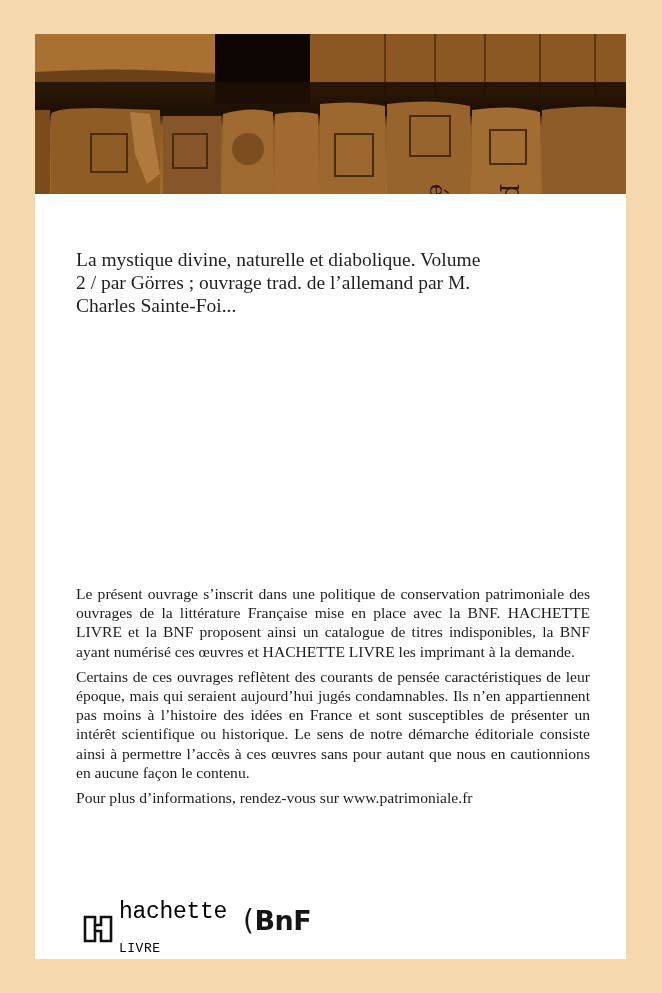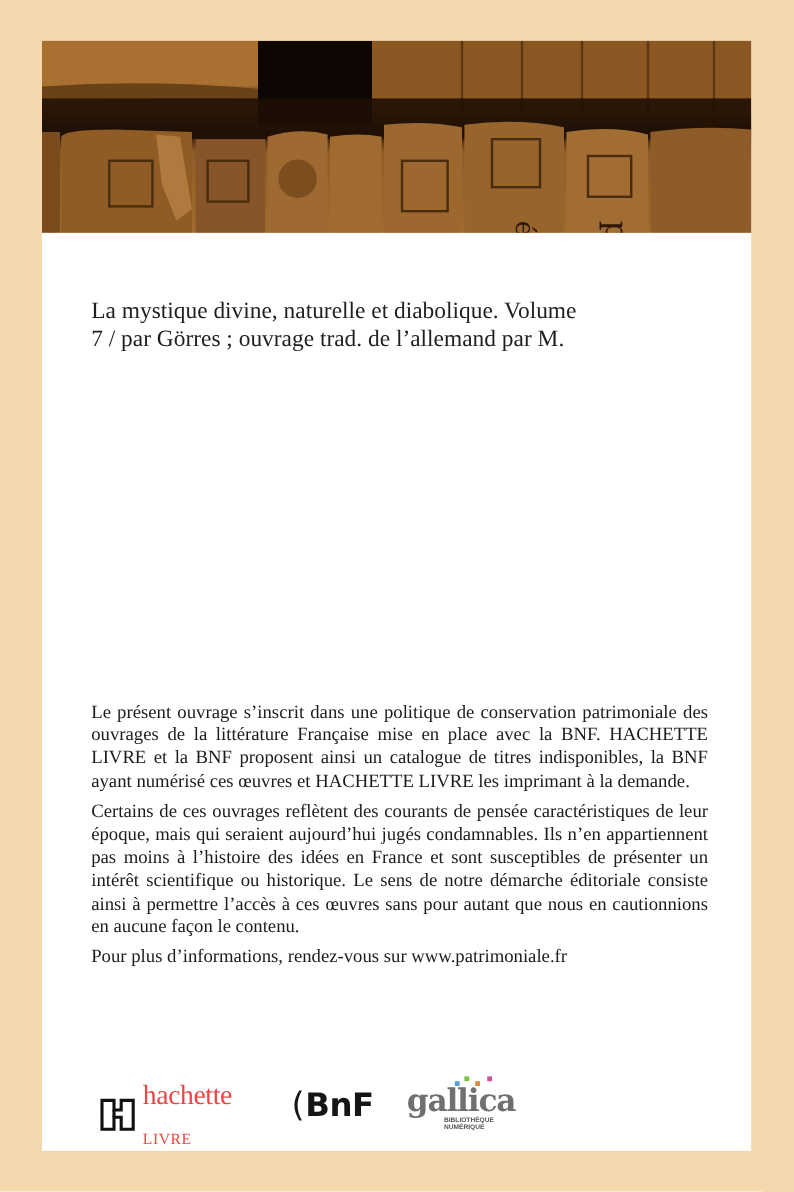--- a/index.html
+++ b/index.html
@@ -23,21 +23,21 @@
     position:absolute; left:41px; top:283px;
     font-size:19.5px; color:#1f1f1f;
   }
   .notice {
     position:absolute; left:41px; top:550px; width:514px;
     font-size:15.6px; line-height:19.2px; text-align:justify; color:#1c1c1c;
   }
   .notice p { margin:0 0 6px 0; }
   .logos { position:absolute; left:0; top:850px; width:591px; height:75px; }
   .logo-hachette { position:absolute; left:48px; top:17px; display:flex; align-items:center; }
-  .hl-text { margin-left:6px; font-family:Liberation Serif, serif; color:#ef4444; line-height:1; }
+  .hl-text { margin-left:6px; font-family:Liberation Mono, monospace; color:#000000; line-height:1; }
   .hl-name { font-size:23px; letter-spacing:-0.3px; }
   .hl-sub { font-size:13px; letter-spacing:0.5px; margin-top:18px; }
   .logo-bnf { position:absolute; left:208px; top:20px; font-family:"DejaVu Sans","Liberation Sans",sans-serif; font-weight:bold; font-size:27px; color:#151515; letter-spacing:-0.5px; }
   .logo-bnf .brace { font-weight:normal; font-size:28px; margin-right:1px; }
   .logo-gallica { position:absolute; left:304px; top:13px; width:90px; height:50px; }
   .gallica-word { position:absolute; left:0; top:6px; font-family:"DejaVu Serif","Liberation Serif",serif; font-weight:bold; font-size:26px; color:#707070; letter-spacing:-1px; }
   .gallica-sub { position:absolute; left:31px; top:34px; font-family:"Liberation Sans",sans-serif; font-size:5.5px; line-height:6px; color:#555; font-weight:bold; }
   .gsq { position:absolute; width:4px; height:4px; }
 </style>
 </head>
@@ -75,21 +75,22 @@
       <path d="M437,76 Q475,70 505,78 L505,160 L437,160 Z" fill="#a16d33"></path>
       <rect x="455" y="96" width="36" height="34" fill="none" stroke="#4a2c0e" stroke-width="2"></rect>
       <path d="M507,76 Q550,70 591,74 L591,160 L507,160 Z" fill="#8e5c28"></path>
       <text x="470" y="150" font-size="26" font-family="DejaVu Serif, serif" fill="#2a1706" transform="rotate(90 470 150)">pl</text>
       <text x="395" y="150" font-size="22" font-family="DejaVu Serif, serif" fill="#2a1706" transform="rotate(90 395 150)">é</text>
     </svg>
   </div>
 
   <div class="title">
     <div>La mystique divine, naturelle et diabolique. Volume</div>
-    <div>7 / par Görres ; ouvrage trad. de l’allemand par M.</div>
+    <div>2 / par Görres ; ouvrage trad. de l’allemand par M.</div>
+    <div>Charles Sainte-Foi...</div>
   </div>
 
 
   <div class="notice">
     <p>Le présent ouvrage s’inscrit dans une politique de conservation patrimoniale des ouvrages de la littérature Française mise en place avec la BNF. HACHETTE LIVRE et la BNF proposent ainsi un catalogue de titres indisponibles, la BNF ayant numérisé ces œuvres et HACHETTE LIVRE les imprimant à la demande.</p>
     <p>Certains de ces ouvrages reflètent des courants de pensée caractéristiques de leur époque, mais qui seraient aujourd’hui jugés condamnables. Ils n’en appartiennent pas moins à l’histoire des idées en France et sont susceptibles de présenter un intérêt scientifique ou historique. Le sens de notre démarche éditoriale consiste ainsi à permettre l’accès à ces œuvres sans pour autant que nous en cautionnions en aucune façon le contenu.</p>
     <p>Pour plus d’informations, rendez-vous sur www.patrimoniale.fr</p>
   </div>
 
   <div class="logos">
@@ -102,26 +103,15 @@
       <div class="hl-text">
         <div class="hl-name">hachette</div>
         <div class="hl-sub">LIVRE</div>
       </div>
     </div>
 
     <div class="logo-bnf">
       <span class="brace">(</span><span>BnF</span>
     </div>
 
-    <div class="logo-gallica">
-      <span class="gsq" style="left:40px;top:4px;background:#5aa0d8"></span>
-      <span class="gsq" style="left:48px;top:0px;background:#7cbf4a"></span>
-      <span class="gsq" style="left:57px;top:4px;background:#e08a3a"></span>
-      <span class="gsq" style="left:67px;top:0px;background:#d0509a"></span>
-      <div class="gallica-word">gallica</div>
-      <div class="gallica-sub">
-        <div>BIBLIOTHÈQUE</div>
-        <div>NUMÉRIQUE</div>
-      </div>
-    </div>
 
   </div>
 </div>
 
 </body></html>

